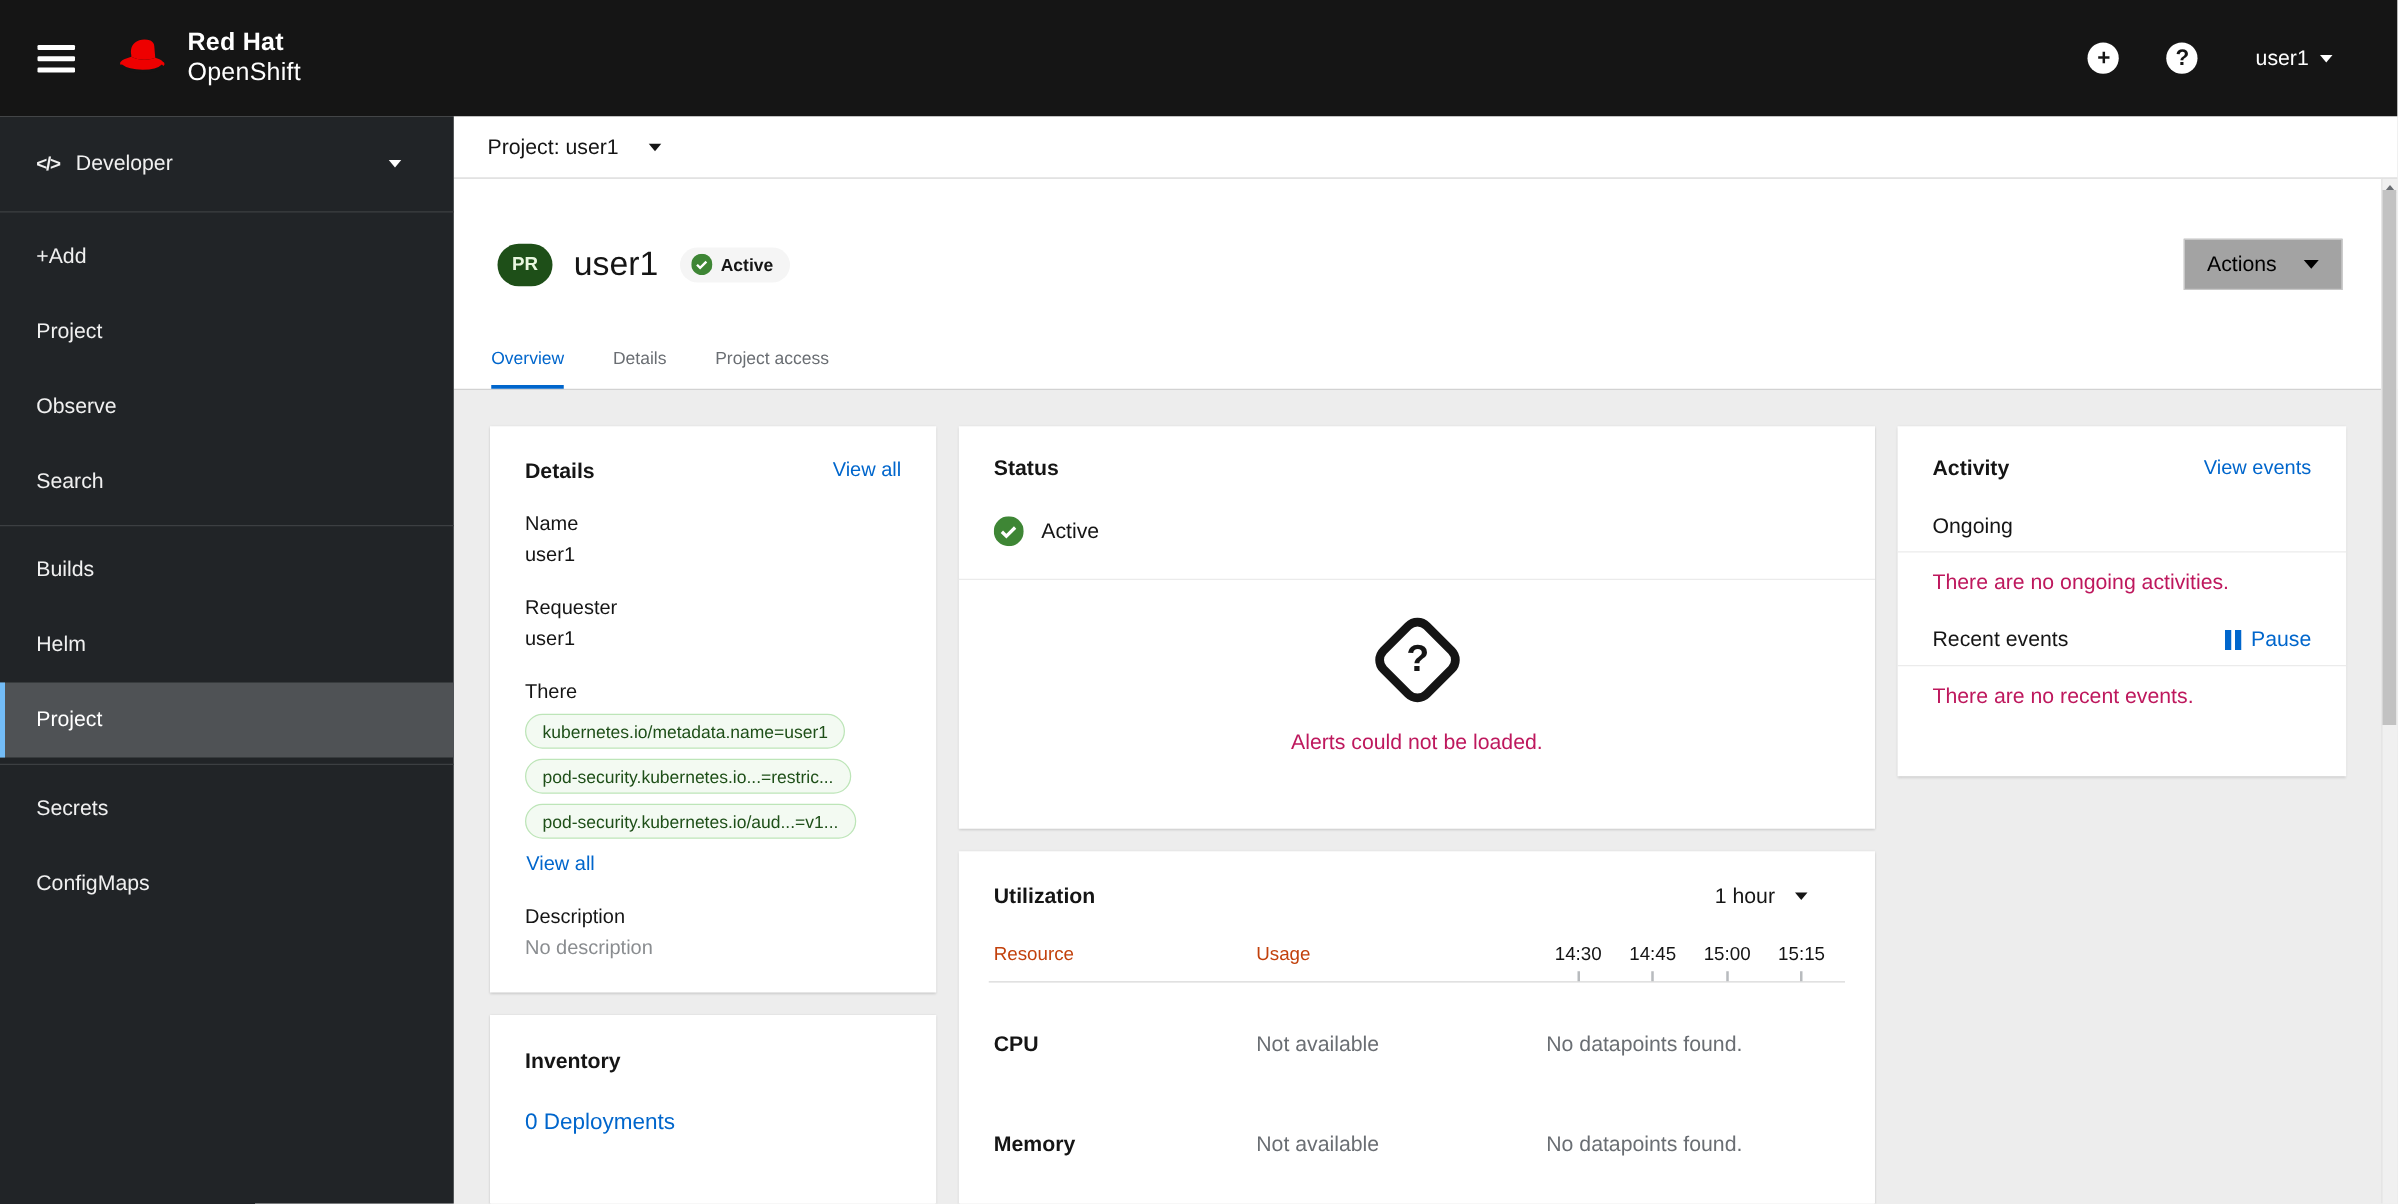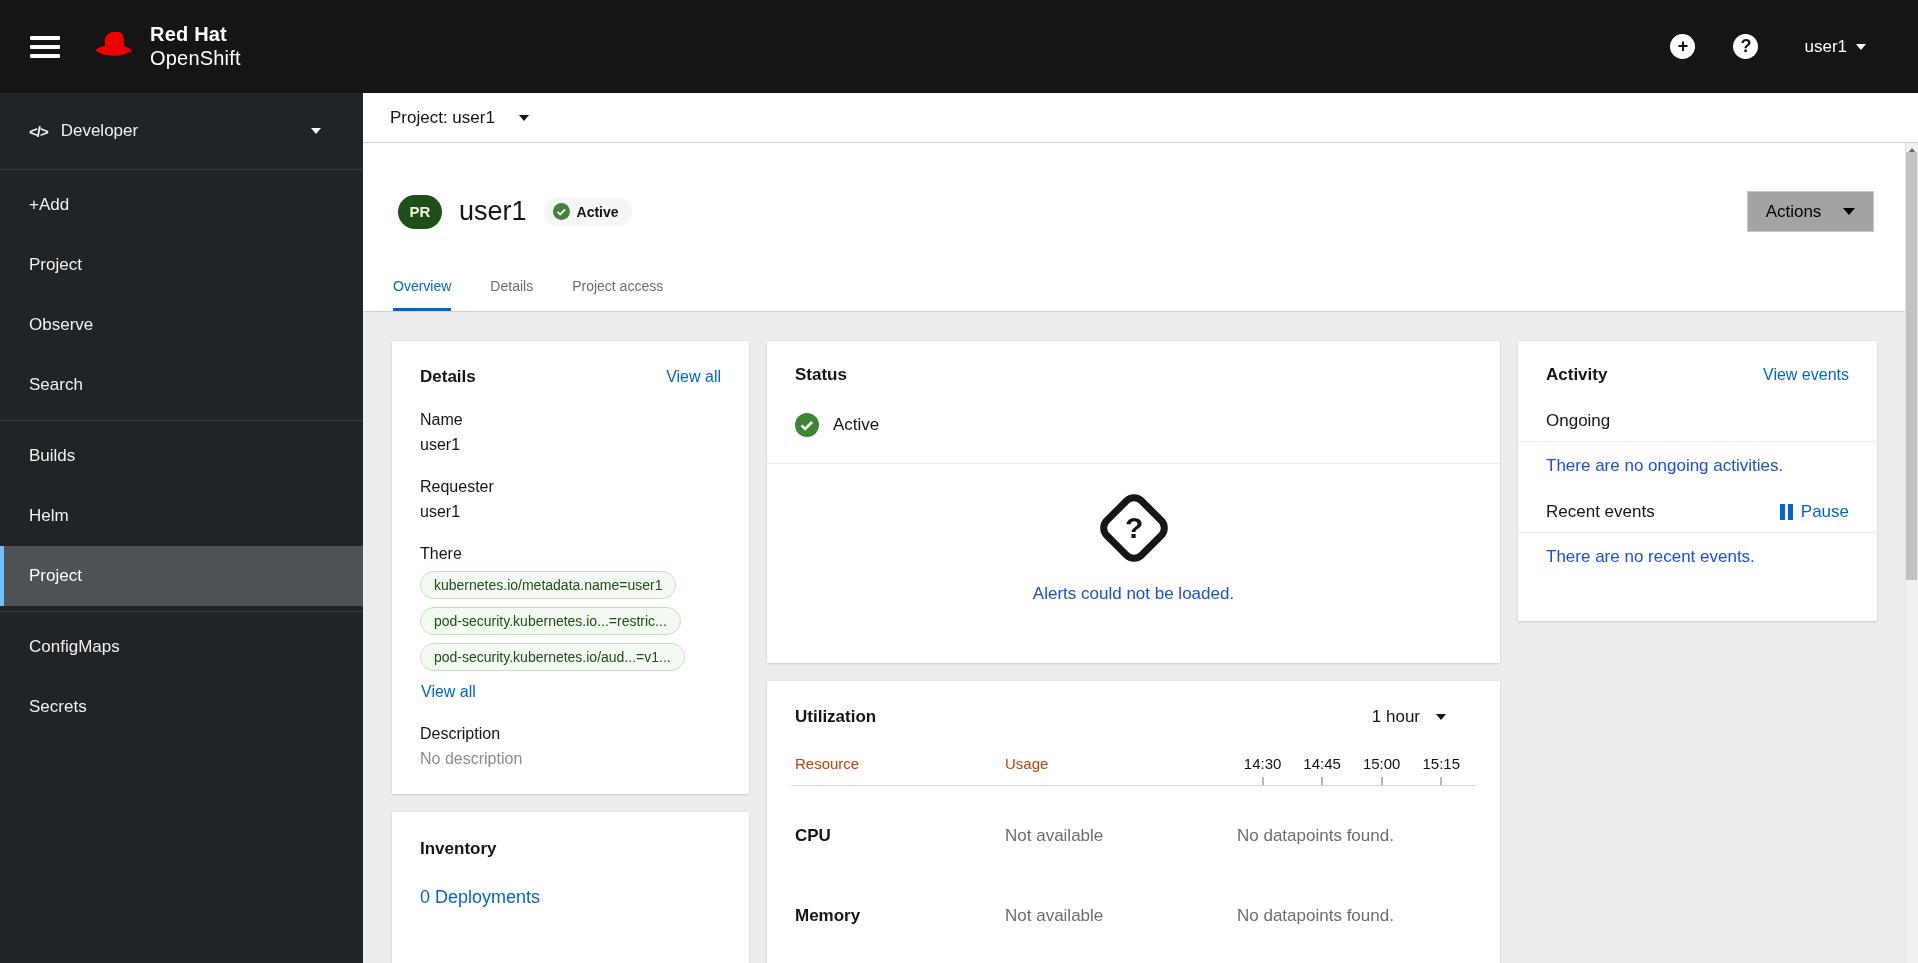--- a/index.html
+++ b/index.html
@@ -66,21 +66,21 @@
   .tab { margin-right:39px; padding:16px 0 14px; font-size:14px; color:#6a6e73; cursor:pointer;
     border-bottom:3px solid transparent; }
   .tab.active { color:#0066cc; border-bottom-color:#0066cc; }
 
   
   .cards { display:grid; grid-template-columns:357px 733px 359px; gap:18px; padding:29px 0 0 29px; align-items:start; }
   .card { background:#fff; box-shadow:0 1px 2px rgba(3,3,3,.12), 0 0 2px rgba(3,3,3,.06); }
   .card-title { font-size:17px; font-weight:700; }
   .link { color:#0066cc; font-size:16px; cursor:pointer; text-decoration:none; }
   .divider { border-top:1px solid #ebebeb; }
-  .gray { color:#1d4ed8; }
+  .gray { color:#be185d; }
 
   
   .details-card { padding:26px 28px 26px; }
   .card-title-row { display:flex; align-items:center; justify-content:space-between; }
   .fld-label { font-size:16px; font-weight:400; margin-top:24px; }
   .fld-value { font-size:16px; margin-top:7px; }
   .labels-wrap { margin-top:6px; }
   .label-pill { display:block; width:fit-content; max-width:300px; overflow:hidden; white-space:nowrap;
     border:1px solid #bde5b8; background:#f3faf2; color:#1e4f18; border-radius:15px;
     padding:5px 13px; font-size:14px; margin-top:8px; cursor:pointer; }
@@ -193,24 +193,24 @@
       </div>
     <div class="nav-item">
         <span>Helm</span>
       </div>
     <div class="nav-item active">
         <span>Project</span>
       </div>
   </div>
   <div class="nav-group">
     <div class="nav-item">
+        <span>Secrets</span>
+      </div>
+    <div class="nav-item">
         <span>ConfigMaps</span>
-      </div>
-    <div class="nav-item">
-        <span>Secrets</span>
       </div>
   </div>
 </nav>
 
 <div class="main">
 
   <div class="project-bar">
     <span>Project: user1</span>
     <span class="caret"></span>
   </div>

